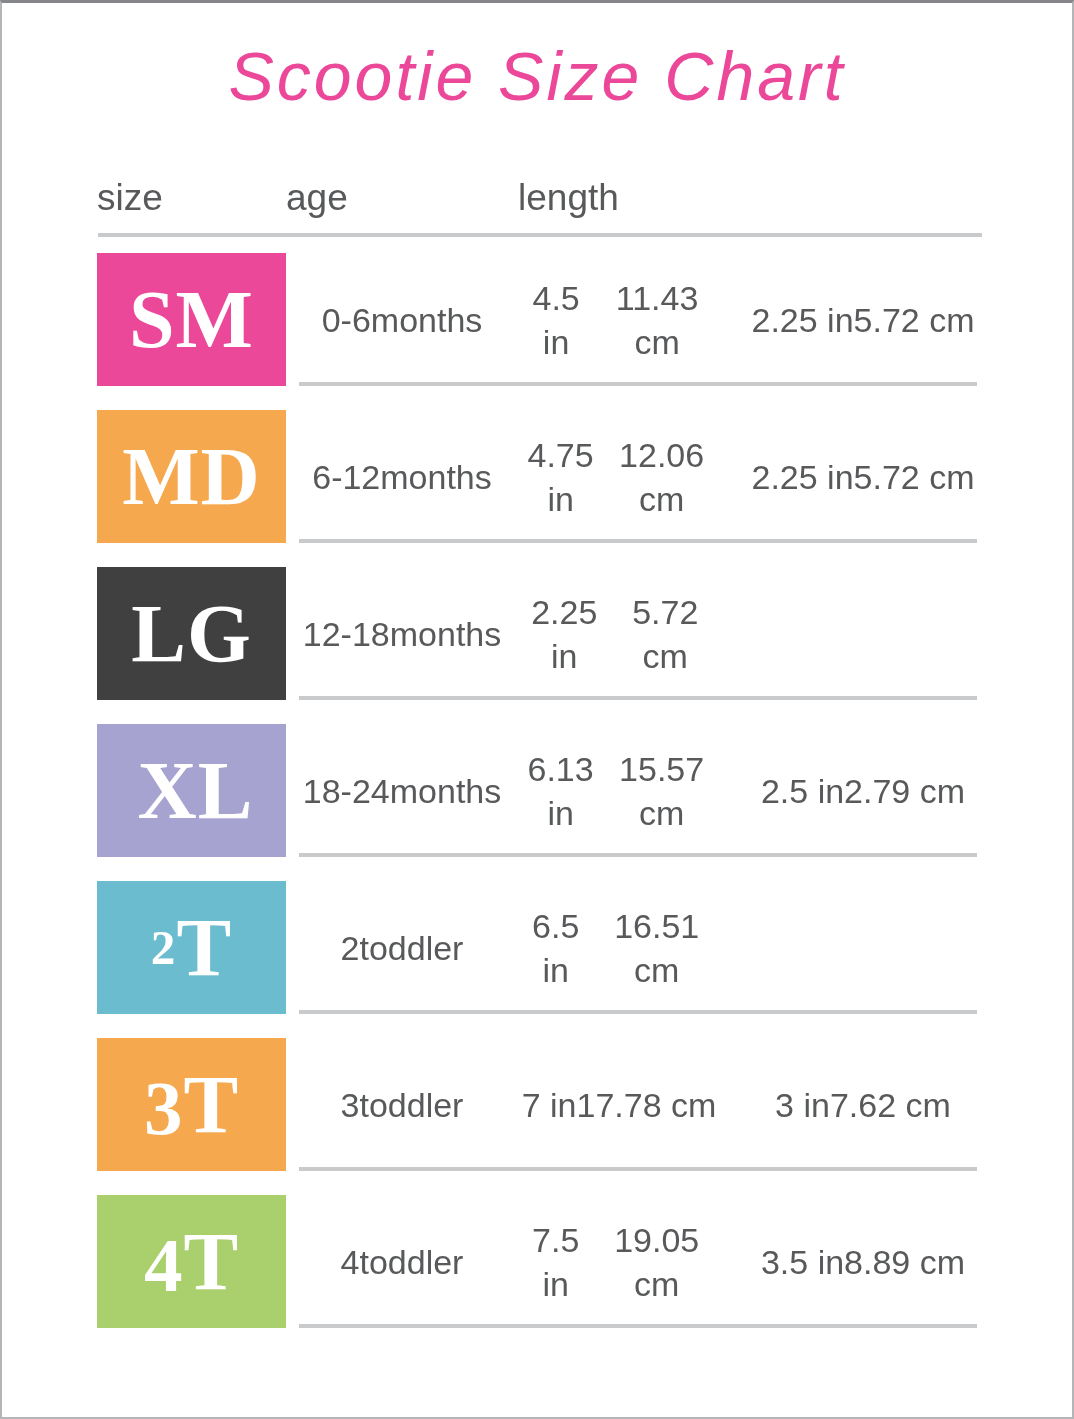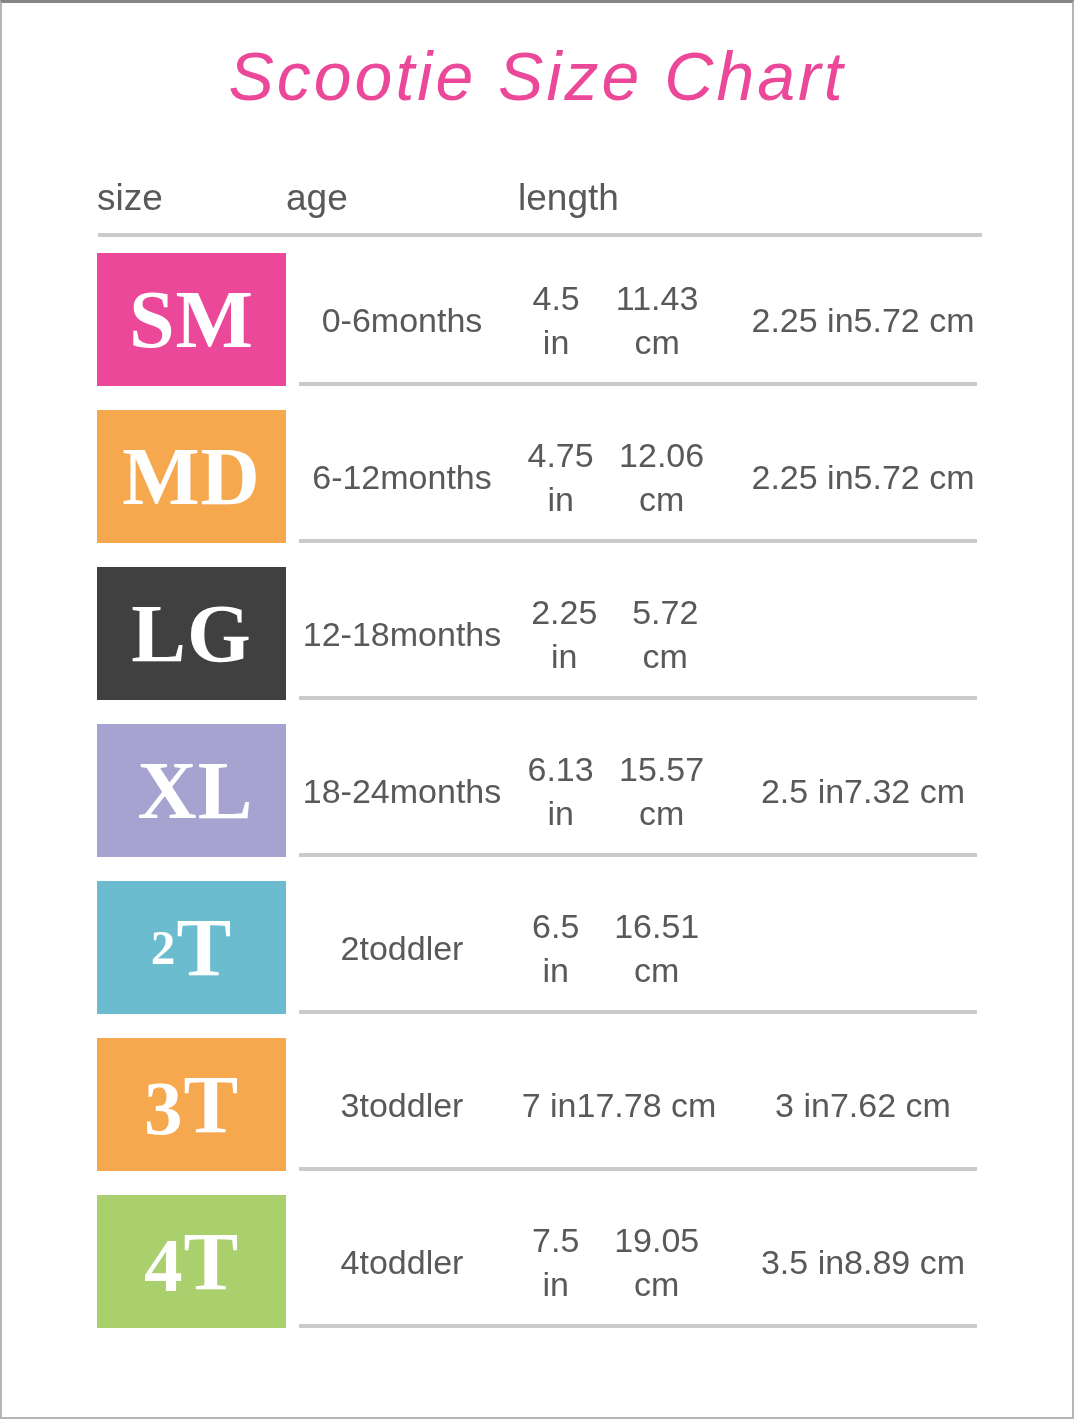--- a/index.html
+++ b/index.html
@@ -156,21 +156,21 @@
       <div class="cell">
           <div>18-24</div>
           <div>months</div>
         </div>
       <div class="cell">
           <div>6.13 in</div>
           <div>15.57 cm</div>
         </div>
       <div class="cell">
           <div>2.5 in</div>
-          <div>7.32 cm</div>
+          <div>2.79 cm</div>
         </div>
       <div class="row-underline"></div>
     </div>
 
     <div class="grid row">
       <div class="badge" style="background-color: rgb(107, 188, 207);">
           <span class="badge-digit">2</span>
           <span class="badge-letters">T</span>
         </div>
       <div class="cell">

